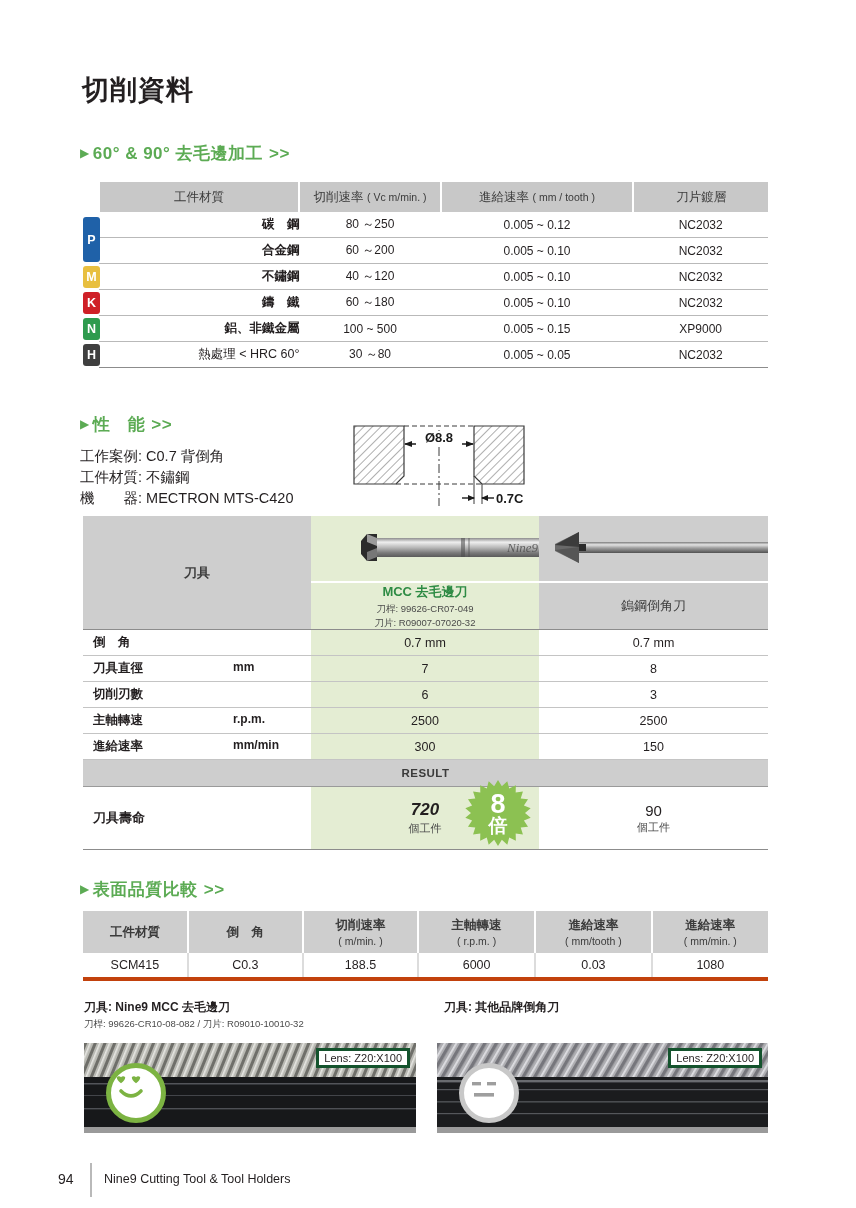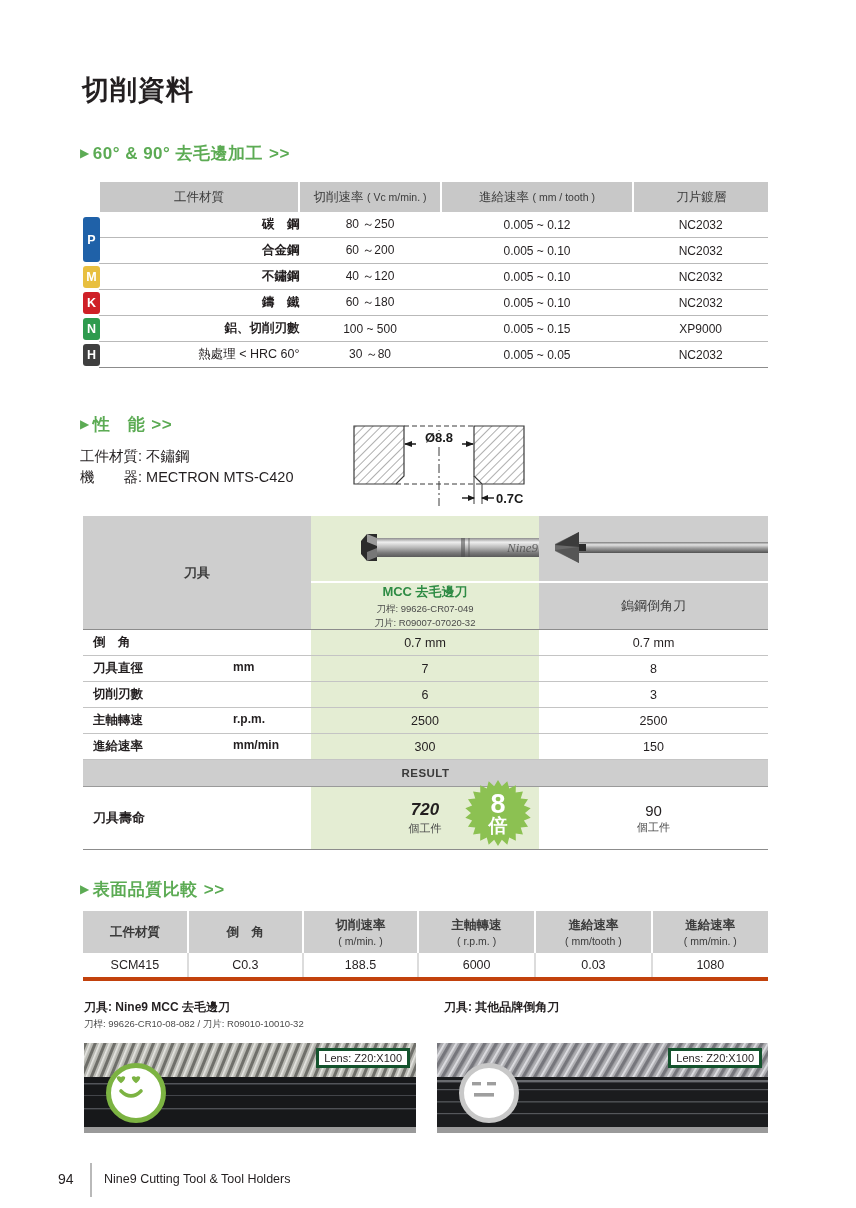--- a/index.html
+++ b/index.html
@@ -207,21 +207,21 @@
       </td>
       <td class="mat m-k">鑄　鐵</td>
       <td>60 ～180</td>
       <td>0.005 ~ 0.10</td>
       <td>NC2032</td>
     </tr>
     <tr>
       <td class="iso-cell">
         <div class="iso-chip" id="chip-n" style="background: rgb(46, 155, 78); top: 2px; height: 22px;">N</div>
       </td>
-      <td class="mat m-n">鋁、切削刃數</td>
+      <td class="mat m-n">鋁、非鐵金屬</td>
       <td>100 ~ 500</td>
       <td>0.005 ~ 0.15</td>
       <td>XP9000</td>
     </tr>
     <tr>
       <td class="iso-cell">
         <div class="iso-chip" id="chip-h" style="background: rgb(63, 63, 63); top: 2px; height: 22px;">H</div>
       </td>
       <td class="mat m-h" style="font-weight:normal">熱處理 &lt; HRC 60°</td>
       <td>30 ～80</td>
@@ -229,20 +229,24 @@
       <td>NC2032</td>
     </tr>
   </tbody>
     </table>
 
   <div class="sec-head" id="sec-perf">
     <span class="tri">▶</span><span>性　能</span><span class="arrows">&gt;&gt;</span>
   </div>
 
   <div class="perf-info">
+    <div>
+      <span class="lbl">工作案例:</span>
+      <span>C0.7 背倒角</span>
+    </div>
     <div>
       <span class="lbl">工件材質:</span>
       <span>不鏽鋼</span>
     </div>
     <div>
       <span class="lbl">機　　器:</span>
       <span>MECTRON MTS-C420</span>
     </div>
   </div>
 

